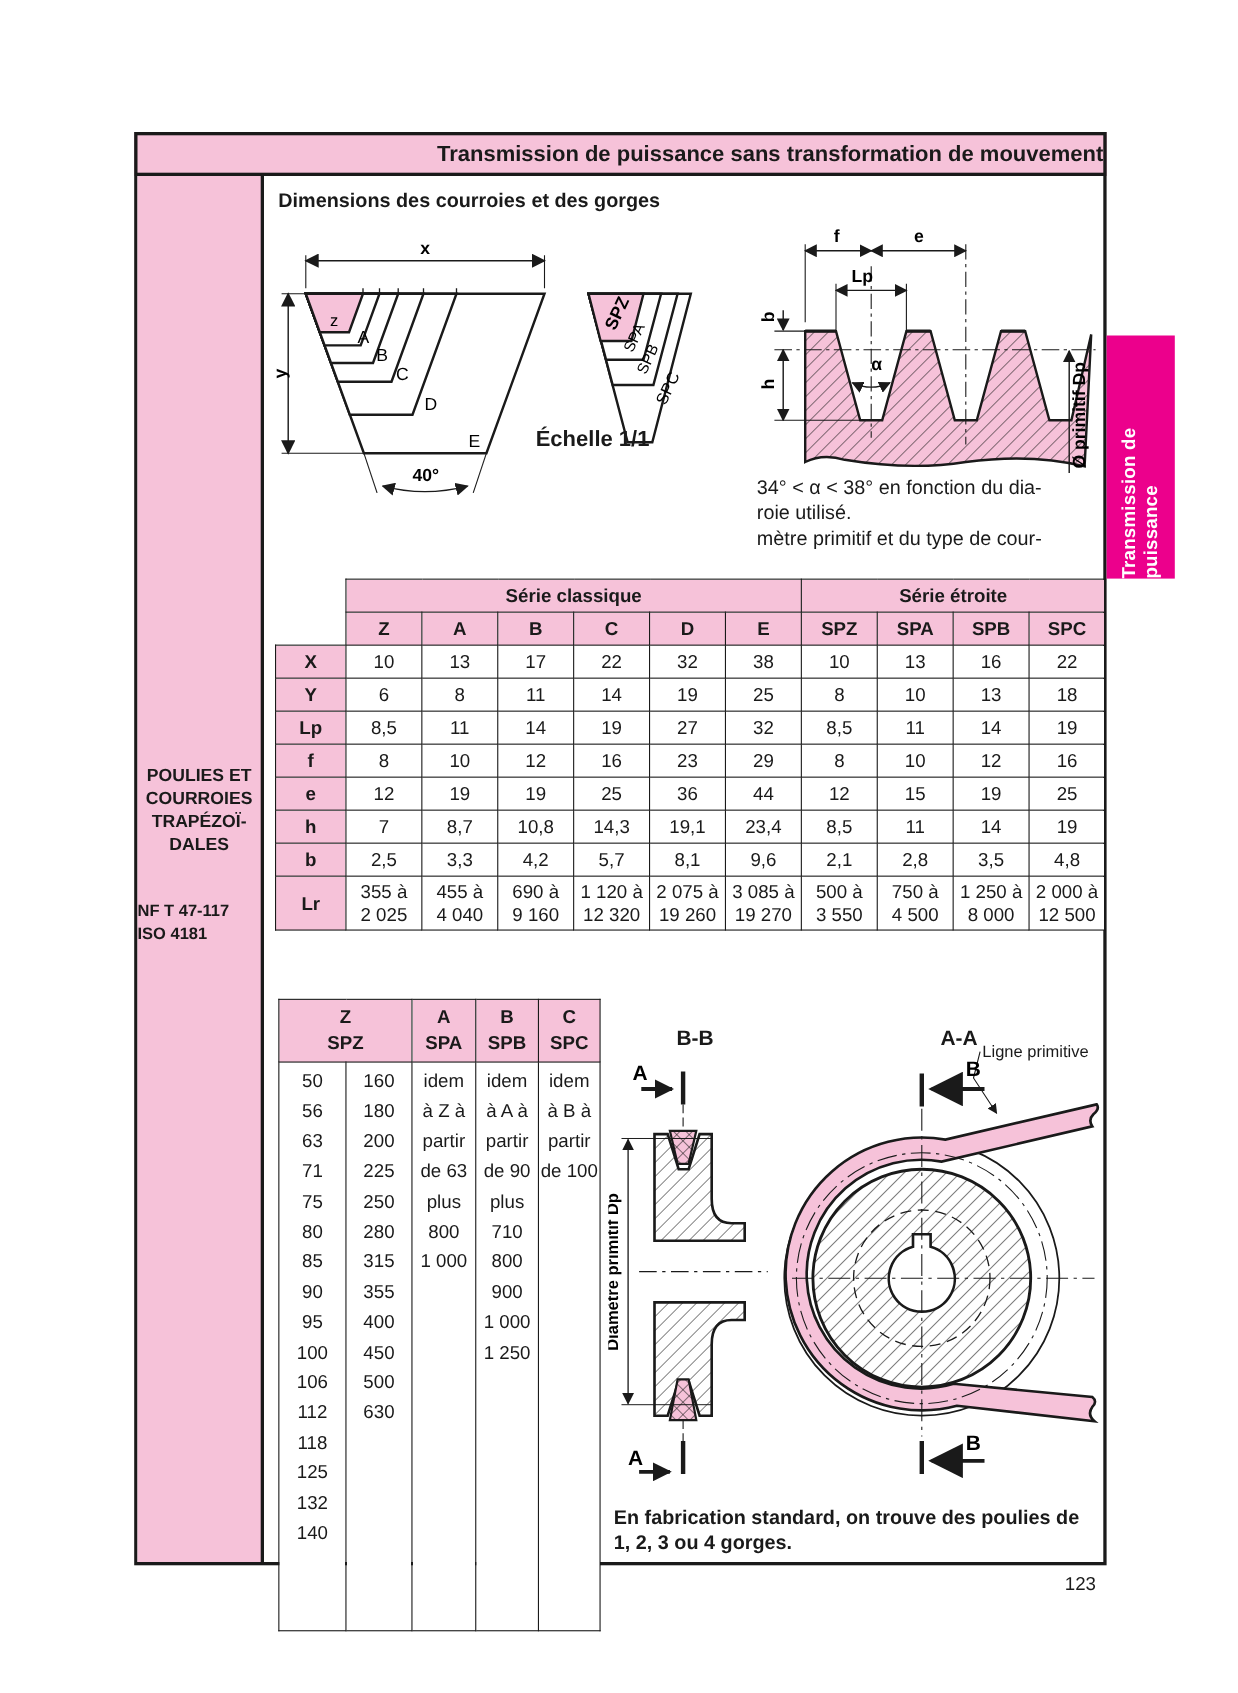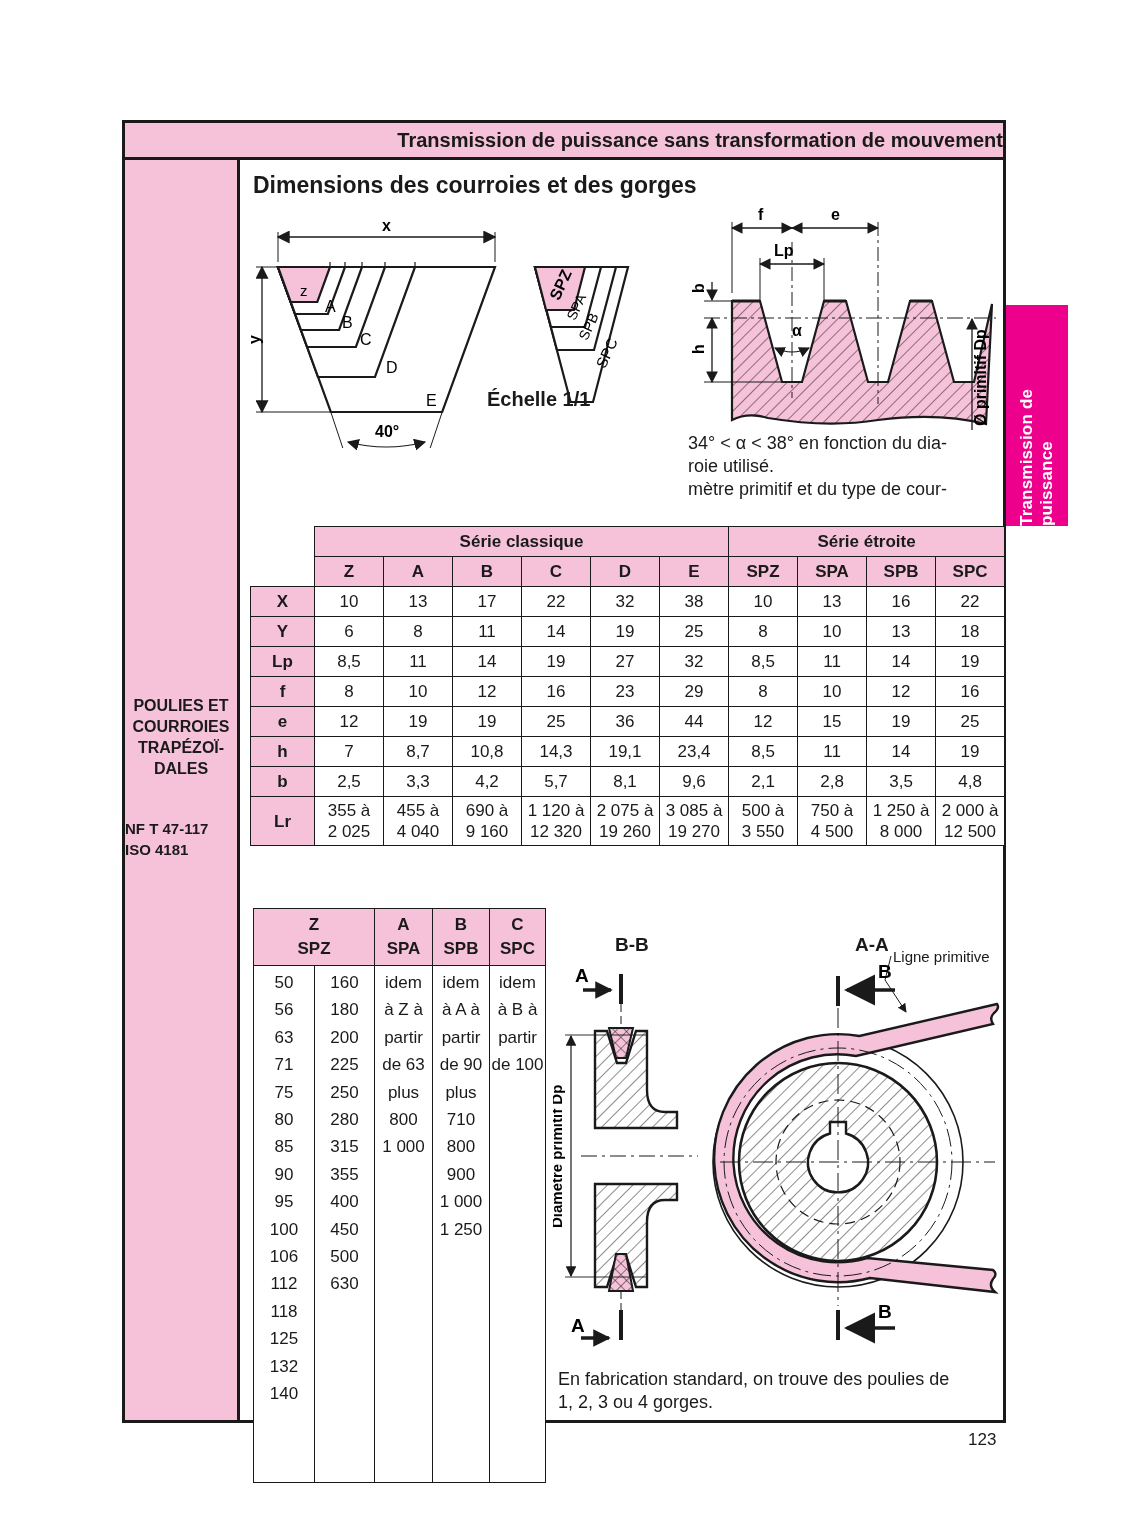--- a/index.html
+++ b/index.html
@@ -8,23 +8,23 @@
   .abs{position:absolute;}
   .frame{left:122px;top:120px;width:884px;height:1303px;border:3px solid #1a1a1a;box-sizing:border-box;}
   .header-bar{left:122px;top:120px;width:884px;height:40px;box-sizing:border-box;
       background:#f6c2d9;border:3px solid #1a1a1a;border-bottom-width:3px;
       display:flex;align-items:center;justify-content:flex-end;
       font-weight:bold;font-size:20px;}
   .sidebar{left:125px;top:160px;width:112px;height:1260px;background:#f6c2d9;
       border-right:3px solid #1a1a1a;}
   .sb-text{left:125px;top:695px;width:112px;text-align:center;font-weight:bold;font-size:16px;line-height:21px;}
   .sb-std{left:125px;top:818px;width:104px;text-align:left;font-weight:bold;font-size:15px;line-height:21px;}
-  .sec-title{font-weight:bold;font-size:23px;}
+  .sec-title{font-weight:bold;font-size:18px;}
   .alpha-note{font-size:18px;line-height:23px;}
-  .caption{font-size:18px;line-height:23px;}
+  .caption{font-size:18px;line-height:23px;font-weight:bold;}
   .cut-label{font-weight:bold;font-size:19px;text-align:center;}
   .small-label{font-size:15px;}
   .side-tab{left:1006px;top:305px;width:62px;height:221px;background:#ec008c;
       display:flex;align-items:center;justify-content:center;}
   .side-tab span{writing-mode:vertical-rl;transform:rotate(180deg);color:#fff;font-weight:bold;font-size:17px;letter-spacing:.2px;}
   .page-num{font-size:17px;}
   table{border-collapse:collapse;table-layout:fixed;border-radius:27px;}
   td,th{border:1.6px solid #1a1a1a;text-align:center;vertical-align:middle;
         font-size:17px;padding:0;overflow:hidden;}
   .belt-table{width:754px;}

